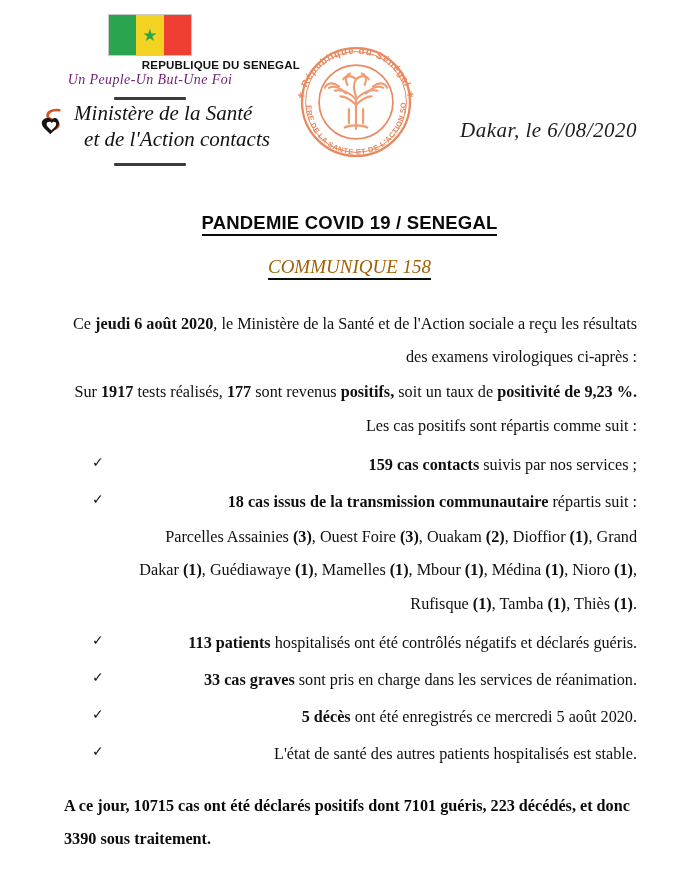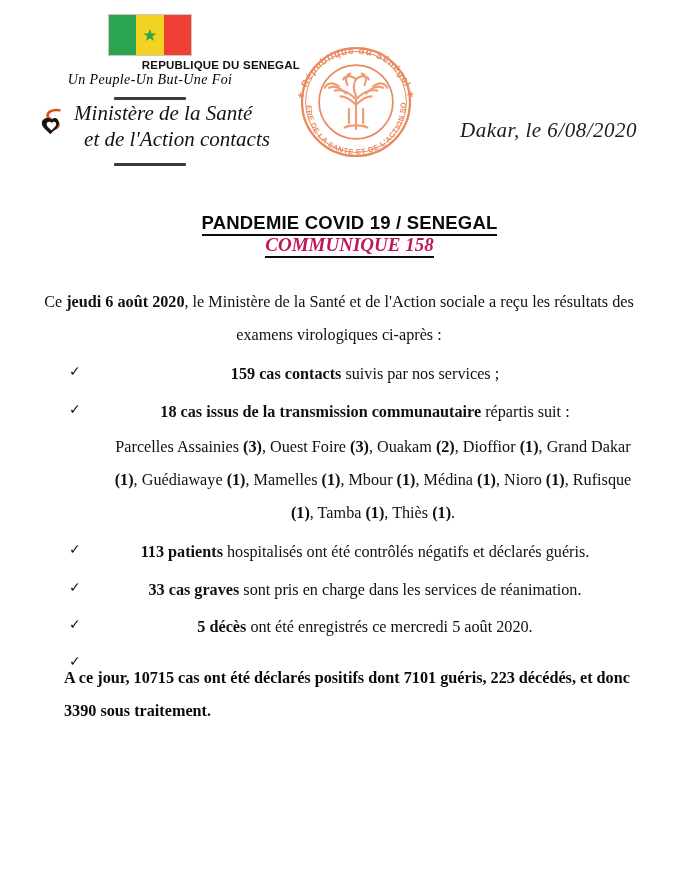--- a/index.html
+++ b/index.html
@@ -58,21 +58,21 @@
     font-weight: bold;
     font-size: 11.5px;
     letter-spacing: 0.2px;
     color: #111;
     text-align: right;
   }
   .motto {
     font-family: "URW Chancery L", "Liberation Serif", serif;
     font-style: italic;
     font-size: 14px;
-    color: #000000;
+    color: #701a75;
     margin-top: 1px;
     letter-spacing: 0.4px;
   }
 
   .rule {
     width: 72px;
     height: 2.5px;
     background: #3b3b3b;
     margin: 9px auto 0 auto;
     border-radius: 1px;
@@ -134,36 +134,37 @@
     margin-top: 12px;
     color: #0a0a0a;
   }
   .title-main span {
     border-bottom: 2px solid #0a0a0a;
     padding-bottom: 1px;
   }
   .title-sub {
     text-align: center;
     font-family: "Liberation Serif", "DejaVu Serif", serif;
-    font-weight: bold;
+    font-weight: normal;
     font-style: italic;
     font-size: 19px;
-    color: #be185d;
+    margin-top: 22px;
+    color: #a16207;
   }
   .title-sub span {
     border-bottom: 2px solid #0a0a0a;
     padding-bottom: 1px;
   }
 
   
   .body-block {
-    margin: 30px 62px 0 41px;
+    margin: 30px 62px 0 64px;
     font-size: 16.2px;
     line-height: 2.05;
-    text-align: center;
+    text-align: right;
     color: #101010;
   }
   .para { margin: 0 0 2px 0; }
 
   .bullets {
     list-style: none;
     margin: 6px 0 0 0;
     padding: 0 0 0 28px;
   }
   .bullets li {
@@ -275,20 +276,23 @@
 <div class="title-sub">
   <span>COMMUNIQUE 158</span>
 </div>
 
 <div class="body-block">
 
   <p class="para">
     <span>Ce </span><b>jeudi 6 août 2020</b><span>, le Ministère de la Santé et de l'Action sociale a reçu les résultats des examens virologiques ci-après :</span>
   </p>
 
+  <p class="para">
+    <span>Sur </span><b>1917</b><span> tests réalisés, </span><b>177</b><span> sont revenus </span><b>positifs,</b><span> soit un taux de </span><b>positivité de 9,23 %.</b><span> Les cas positifs sont répartis comme suit :</span>
+  </p>
 
   <ul class="bullets">
 
     <li>
       <span class="check">✓</span>
       <b>159 cas contacts</b><span> suivis par nos services ;</span>
     </li>
 
     <li>
       <span class="check">✓</span>
@@ -306,18 +310,19 @@
       <b>33 cas graves</b><span> sont pris en charge dans les services de réanimation.</span>
     </li>
 
     <li>
       <span class="check">✓</span>
       <b>5 décès</b><span> ont été enregistrés ce mercredi 5 août 2020.</span>
     </li>
 
     <li>
       <span class="check">✓</span>
+      <span>L'état de santé des autres patients hospitalisés est stable.</span>
     </li>
 
   </ul>
 </div>
 
 <div class="footer-block">A ce jour, 10715 cas ont été déclarés positifs dont 7101 guéris, 223 décédés, et donc 3390 sous traitement.</div>
 
 </body></html>

